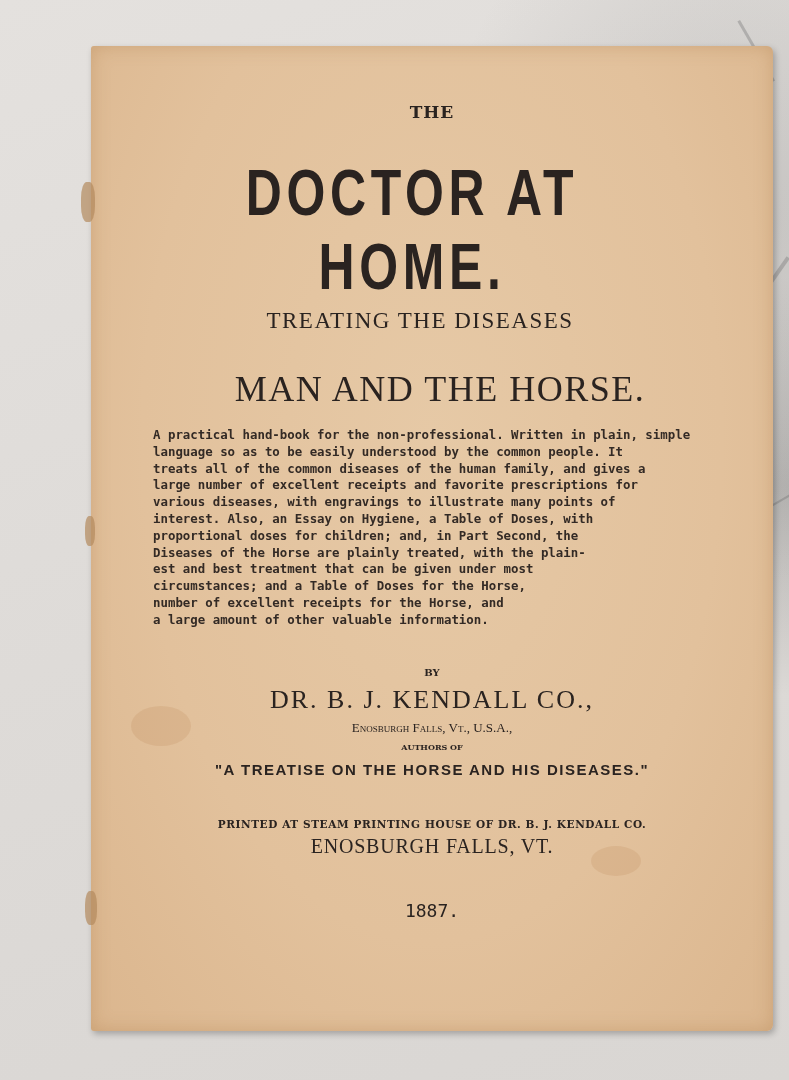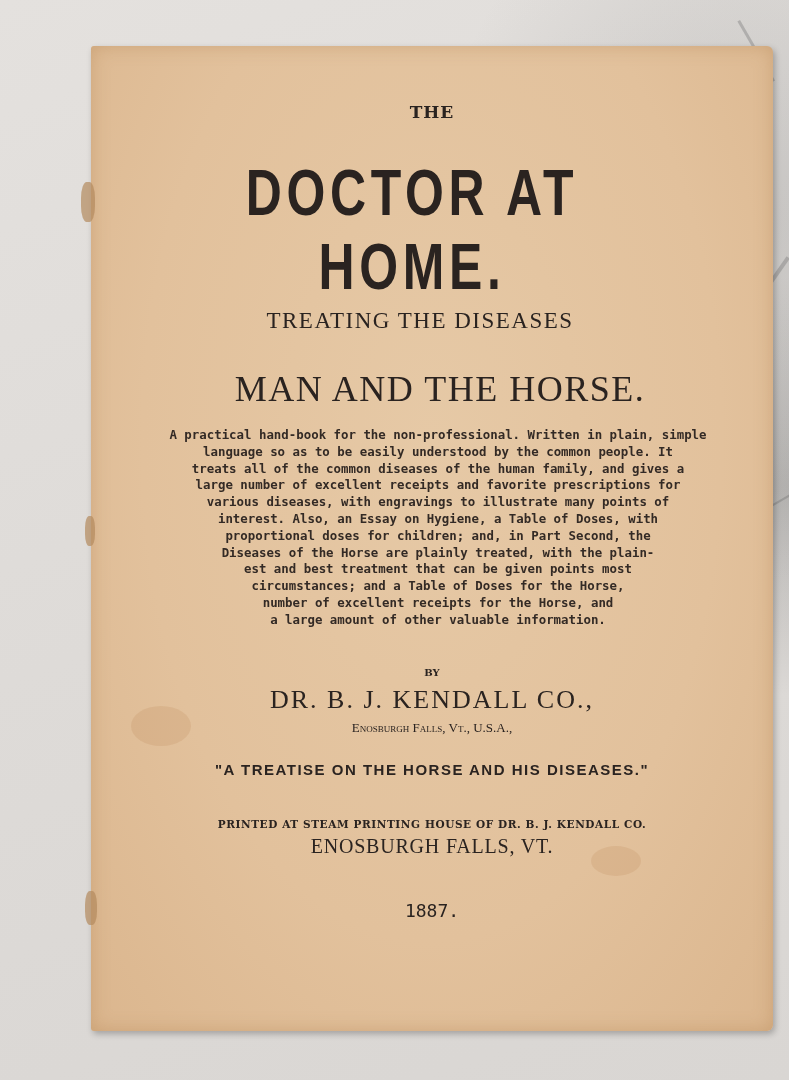--- a/index.html
+++ b/index.html
@@ -29,21 +29,21 @@
       top: 110px; font-family: "Liberation Sans", sans-serif; font-weight: bold;
       font-size: 64px; letter-spacing: 6px; transform: scaleX(0.78); transform-origin: center;
       left: -20px;
     }
     .illus { top: 202px; font-family: "DejaVu Serif", serif; font-weight: bold; font-style: italic; font-size: 20px; }
     .treat { top: 262px; font-family: "Liberation Serif", serif; font-size: 23px; letter-spacing: 1.5px; left: -12px; }
     .of { top: 299px; font-family: "DejaVu Serif", serif; font-weight: bold; font-size: 8px; left: -12px; }
     .man { top: 322px; font-family: "Liberation Serif", serif; font-size: 36px; letter-spacing: 1.5px; left: 8px; }
     .desc {
       top: 381px; left: 62px; width: 570px; font-family: "DejaVu Sans Mono", monospace;
-      font-weight: bold; font-size: 12.4px; line-height: 16.8px; text-align: center; color: #332a25;
+      font-weight: bold; font-size: 12.4px; line-height: 16.8px; text-align: left; color: #332a25;
     }
     .desc span { display: block; white-space: nowrap; }
     .by { top: 621px; font-family: "DejaVu Serif", serif; font-weight: bold; font-size: 10px; left: 0; }
     .author { top: 639px; font-family: "Liberation Serif", serif; font-size: 26px; letter-spacing: 2px; left: 0; }
     .loc { top: 674px; font-family: "Liberation Serif", serif; font-size: 13px; font-variant: small-caps; font-weight: normal; left: 0; }
     .authors { top: 696px; font-family: "DejaVu Serif", serif; font-weight: bold; font-size: 8px; left: 0; }
     .treatise { top: 715px; font-family: "Liberation Sans", sans-serif; font-weight: bold; font-size: 15px; letter-spacing: 1.5px; left: 0; }
     .printed { top: 772px; font-family: "DejaVu Serif", serif; font-weight: bold; font-size: 10.5px; letter-spacing: 0.6px; left: 0; }
     .enos { top: 789px; font-family: "Liberation Serif", serif; font-size: 20px; letter-spacing: 0.8px; left: 0; }
     .year { top: 854px; font-family: "DejaVu Sans Mono", monospace; font-size: 18px; left: 0; }
@@ -69,26 +69,27 @@
 
   <div class="desc" style="position:absolute;">
     <span>A practical hand-book for the non-professional.  Written in plain, simple</span>
     <span>language so as to be easily understood by the common people.  It</span>
     <span>treats all of the common diseases of the human family, and gives a</span>
     <span>large number of excellent receipts and favorite prescriptions for</span>
     <span>various diseases, with engravings to illustrate many points of</span>
     <span>interest.  Also, an Essay on Hygiene, a Table of Doses, with</span>
     <span>proportional doses for children; and, in Part Second, the</span>
     <span>Diseases of the Horse are plainly treated, with the plain-</span>
-    <span>est and best treatment that can be given points most</span>
+    <span>est and best treatment that can be given under most</span>
     <span>circumstances; and a Table of Doses for the Horse,</span>
     <span>number of excellent receipts for the Horse, and</span>
     <span>a large amount of other valuable information.</span>
   </div>
 
   <div class="center by">BY</div>
   <div class="center author">DR. B. J. KENDALL CO.,</div>
   <div class="center loc">Enosburgh Falls, Vt., U.S.A.,</div>
+  <div class="center authors">AUTHORS OF</div>
   <div class="center treatise">"A TREATISE ON THE HORSE AND HIS DISEASES."</div>
   <div class="center printed">PRINTED AT STEAM PRINTING HOUSE OF DR. B. J. KENDALL CO.</div>
   <div class="center enos">ENOSBURGH FALLS, VT.</div>
   <div class="center year">1887.</div>
 </div>
 
 </body></html>

